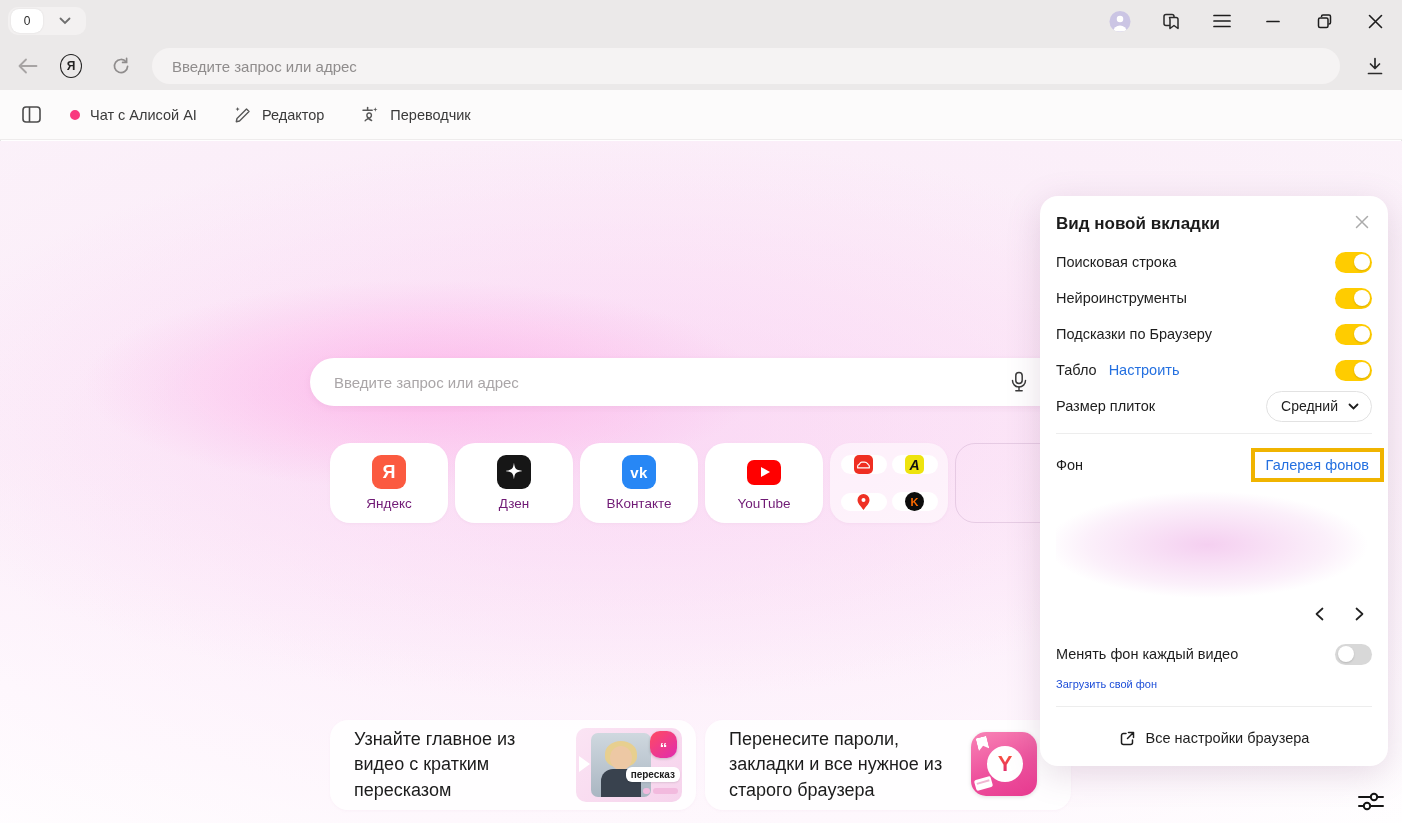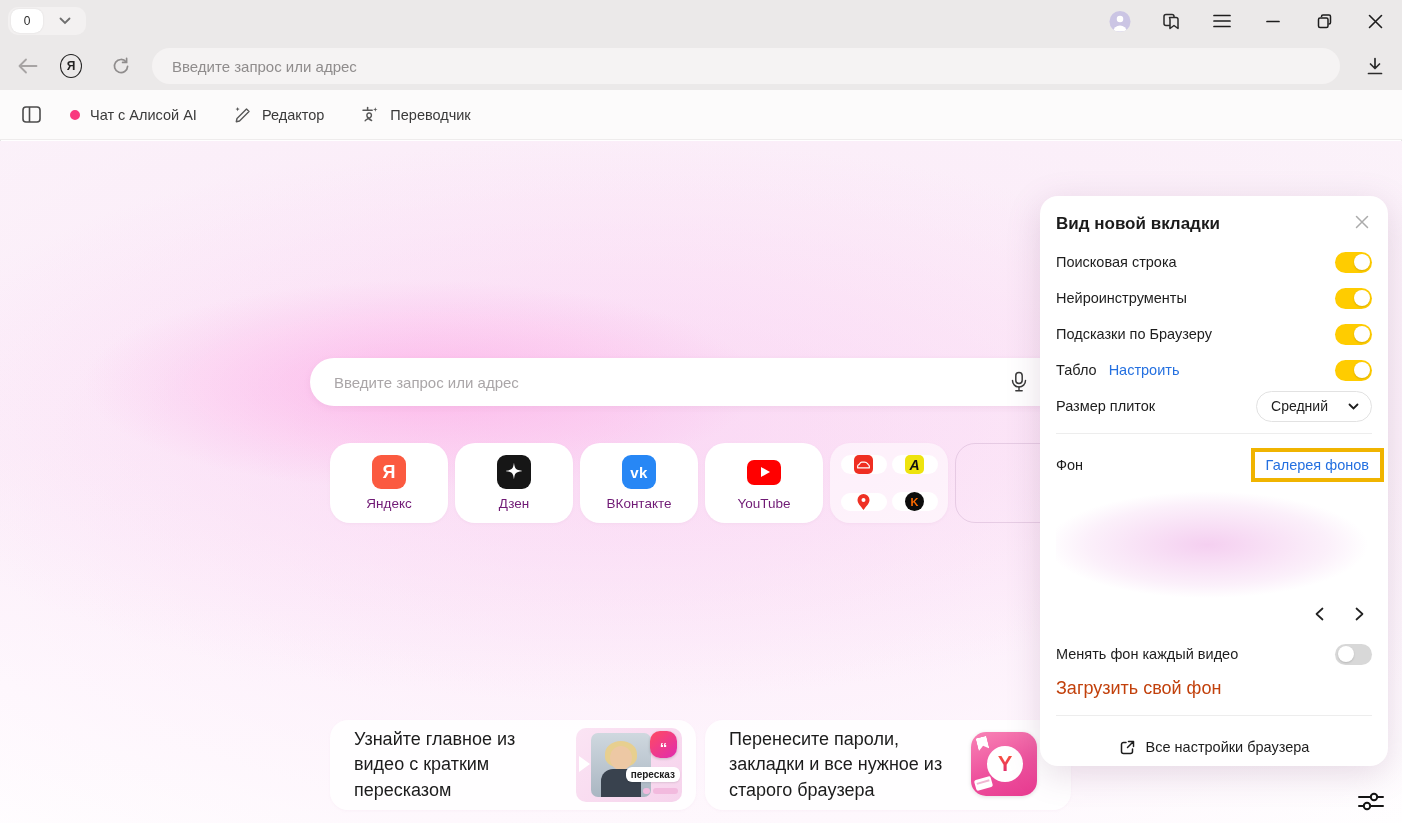--- a/index.html
+++ b/index.html
@@ -93,29 +93,29 @@
   .p-title-row { display:flex; justify-content:space-between; align-items:flex-start; height:32px; }
   .p-title { font-size:17px; font-weight:700; color:#1b1b1b; padding-top:2px; }
   .p-close { width:20px; height:20px; display:flex; align-items:center; justify-content:center; cursor:pointer; }
   .prow { height:36px; display:flex; align-items:center; justify-content:space-between; }
   .prow-label { font-size:14.5px; color:#1d1d1d; display:flex; align-items:center; gap:12px; }
   .plink { color:#2470e0; cursor:pointer; }
   .toggle { width:37px; height:21px; border-radius:11px; background:#ffcc00; position:relative; cursor:pointer; flex:none; }
   .toggle .knob { position:absolute; top:2.5px; right:2.5px; width:16px; height:16px; border-radius:50%; background:#fff; box-shadow:0 1px 2px rgba(0,0,0,.15); }
   .toggle.off { background:#d8d8d8; }
   .toggle.off .knob { right:auto; left:2.5px; }
-  .select-pill { height:31px; min-width:104px; border:1px solid #e2e2e2; border-radius:16px; display:flex; align-items:center; justify-content:space-between; gap:20px; padding:0 12px 0 14px; font-size:14px; color:#1d1d1d; cursor:pointer; background:#fff; }
+  .select-pill { height:31px; min-width:104px; border:1px solid #e2e2e2; border-radius:16px; display:flex; align-items:center; justify-content:space-between; gap:10px; padding:0 12px 0 14px; font-size:14px; color:#1d1d1d; cursor:pointer; background:#fff; }
   .divider { height:1px; background:#ededed; margin:9px 0; }
   .fon-row { height:44px; display:flex; align-items:center; justify-content:space-between; }
   .hl-box { border:4px solid #f0b400; padding:5px 11px; margin-right:-12px; font-size:14.5px; color:#2470e0; cursor:pointer; background:#fff; }
   .preview { height:112px; margin-top:4px; background:radial-gradient(62% 58% at 48% 48%, rgba(243,199,238,.85), rgba(247,222,245,.45) 62%, rgba(255,255,255,0) 82%); }
   .preview-arrows { display:flex; justify-content:flex-end; gap:22px; padding-right:4px; height:22px; align-items:center; }
   .arrow-btn { width:18px; height:18px; display:flex; align-items:center; justify-content:center; cursor:pointer; }
   .daily-row { margin-top:14px; height:30px; display:flex; align-items:center; justify-content:space-between; }
-  .upload { margin-top:9px; font-size:18px; color:#c2410c; cursor:pointer; }
+  .upload { margin-top:9px; font-size:11px; color:#1d4ed8; cursor:pointer; }
   .p-footer { margin-top:7px; height:44px; display:flex; align-items:center; justify-content:center; gap:10px; font-size:14.5px; color:#1d1d1d; cursor:pointer; }
 
   
   .fab-settings { position:absolute; right:16px; bottom:8px; width:30px; height:28px; display:flex; align-items:center; justify-content:center; cursor:pointer; z-index:5; }
 
   svg { display:block; }
 </style>
 </head>
 <body>
 

